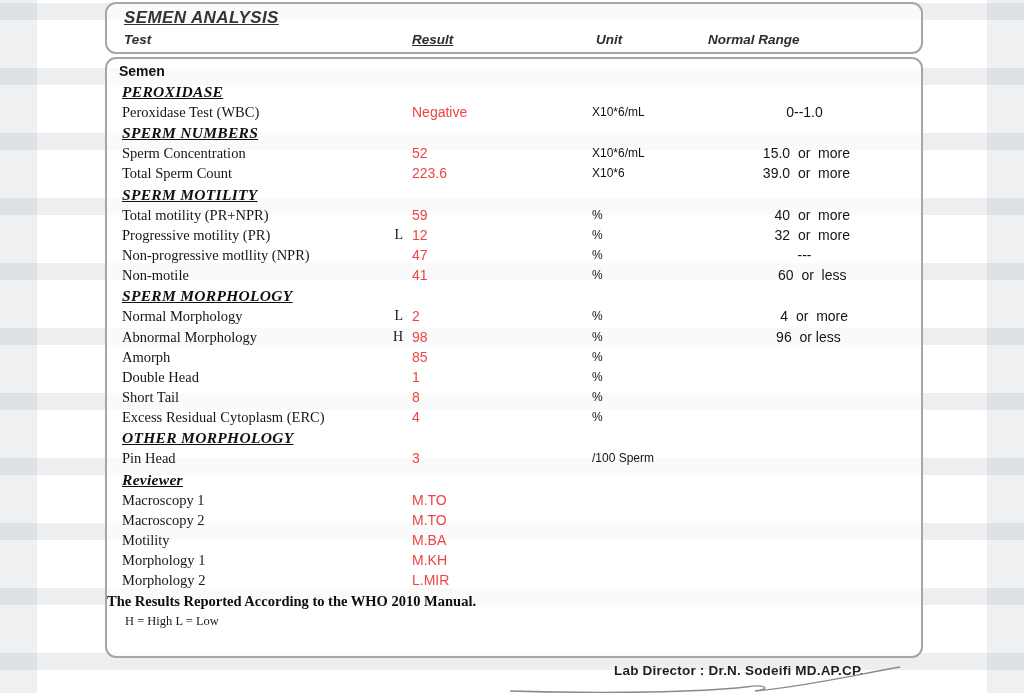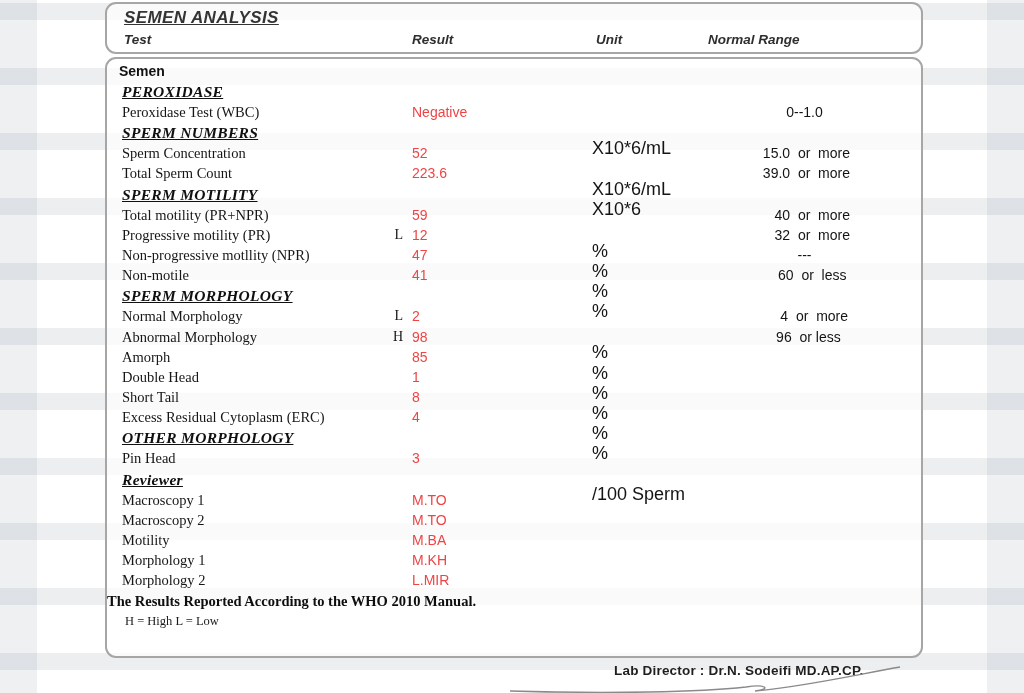--- a/index.html
+++ b/index.html
@@ -32,21 +32,21 @@
   .report-title{
     position:absolute;left:17px;top:4px;
     font-size:17px;font-weight:bold;font-style:italic;
     color:#343434;text-decoration:underline;letter-spacing:0.4px;
   }
   .col-head{
     position:absolute;bottom:5px;
     font-size:13.5px;font-weight:bold;font-style:italic;color:#2e2e2e;
   }
   .col-head.c-test{left:17px;}
-  .col-head.c-result{left:305px;}
+  .col-head.c-result{left:305px;text-decoration:underline;}
   .col-head.c-unit{left:489px;}
   .col-head.c-range{left:601px;}
   .sheet{padding-top:3px;}
   .group-label{
     padding-left:12px;height:19px;line-height:19px;
     font-size:14px;font-weight:bold;color:#111;
   }
   .sec-header{
     padding-left:15px;height:21px;line-height:21px;
     font-family:"Liberation Serif",serif;
@@ -60,21 +60,21 @@
   .cell-test{
     padding-left:15px;
     font-family:"Liberation Serif",serif;font-size:14.5px;color:#161616;
     white-space:nowrap;
   }
   .cell-flag{
     text-align:right;padding-right:4px;
     font-family:"Liberation Serif",serif;font-size:14px;color:#161616;
   }
   .cell-result{padding-left:5px;font-size:14px;color:#ef4444;white-space:pre;}
-  .cell-unit{font-size:18px;color:#141414;white-space:pre;margin-top:36px;}
+  .cell-unit{font-size:12px;color:#141414;white-space:pre;}
   .cell-range{font-size:14px;color:#141414;white-space:pre;text-align:center;}
   .foot-note{
     padding-left:0;height:21px;line-height:21px;
     font-family:"Liberation Serif",serif;font-size:14.5px;font-weight:bold;color:#0e0e0e;
   }
   .foot-legend{
     padding-left:18px;height:18px;line-height:18px;
     font-family:"Liberation Serif",serif;font-size:12.5px;color:#1a1a1a;
   }
   .lab-director{

